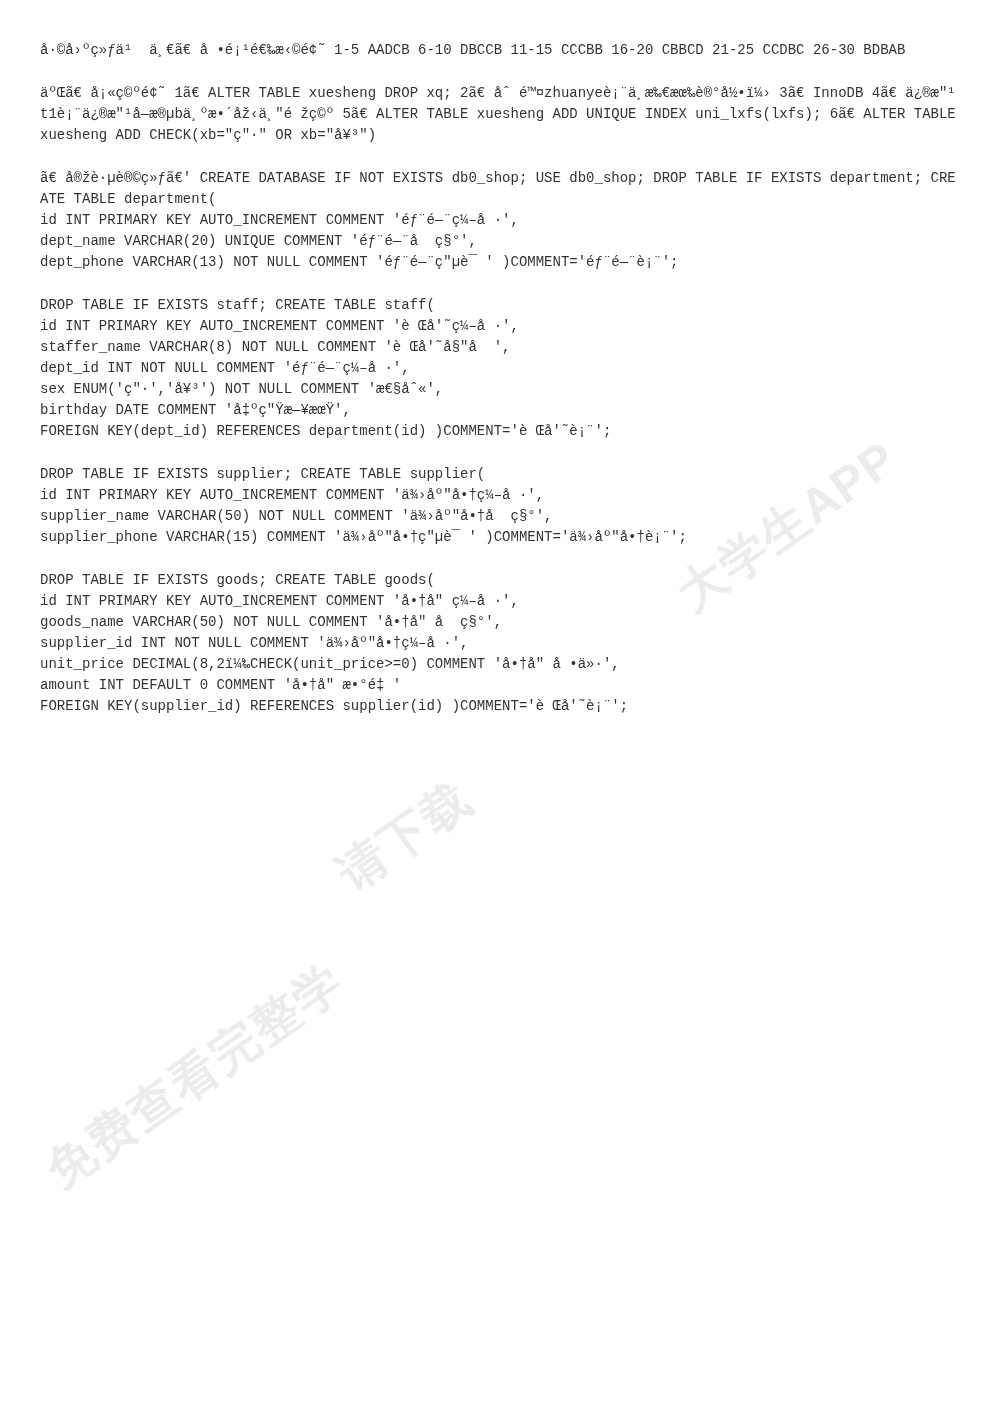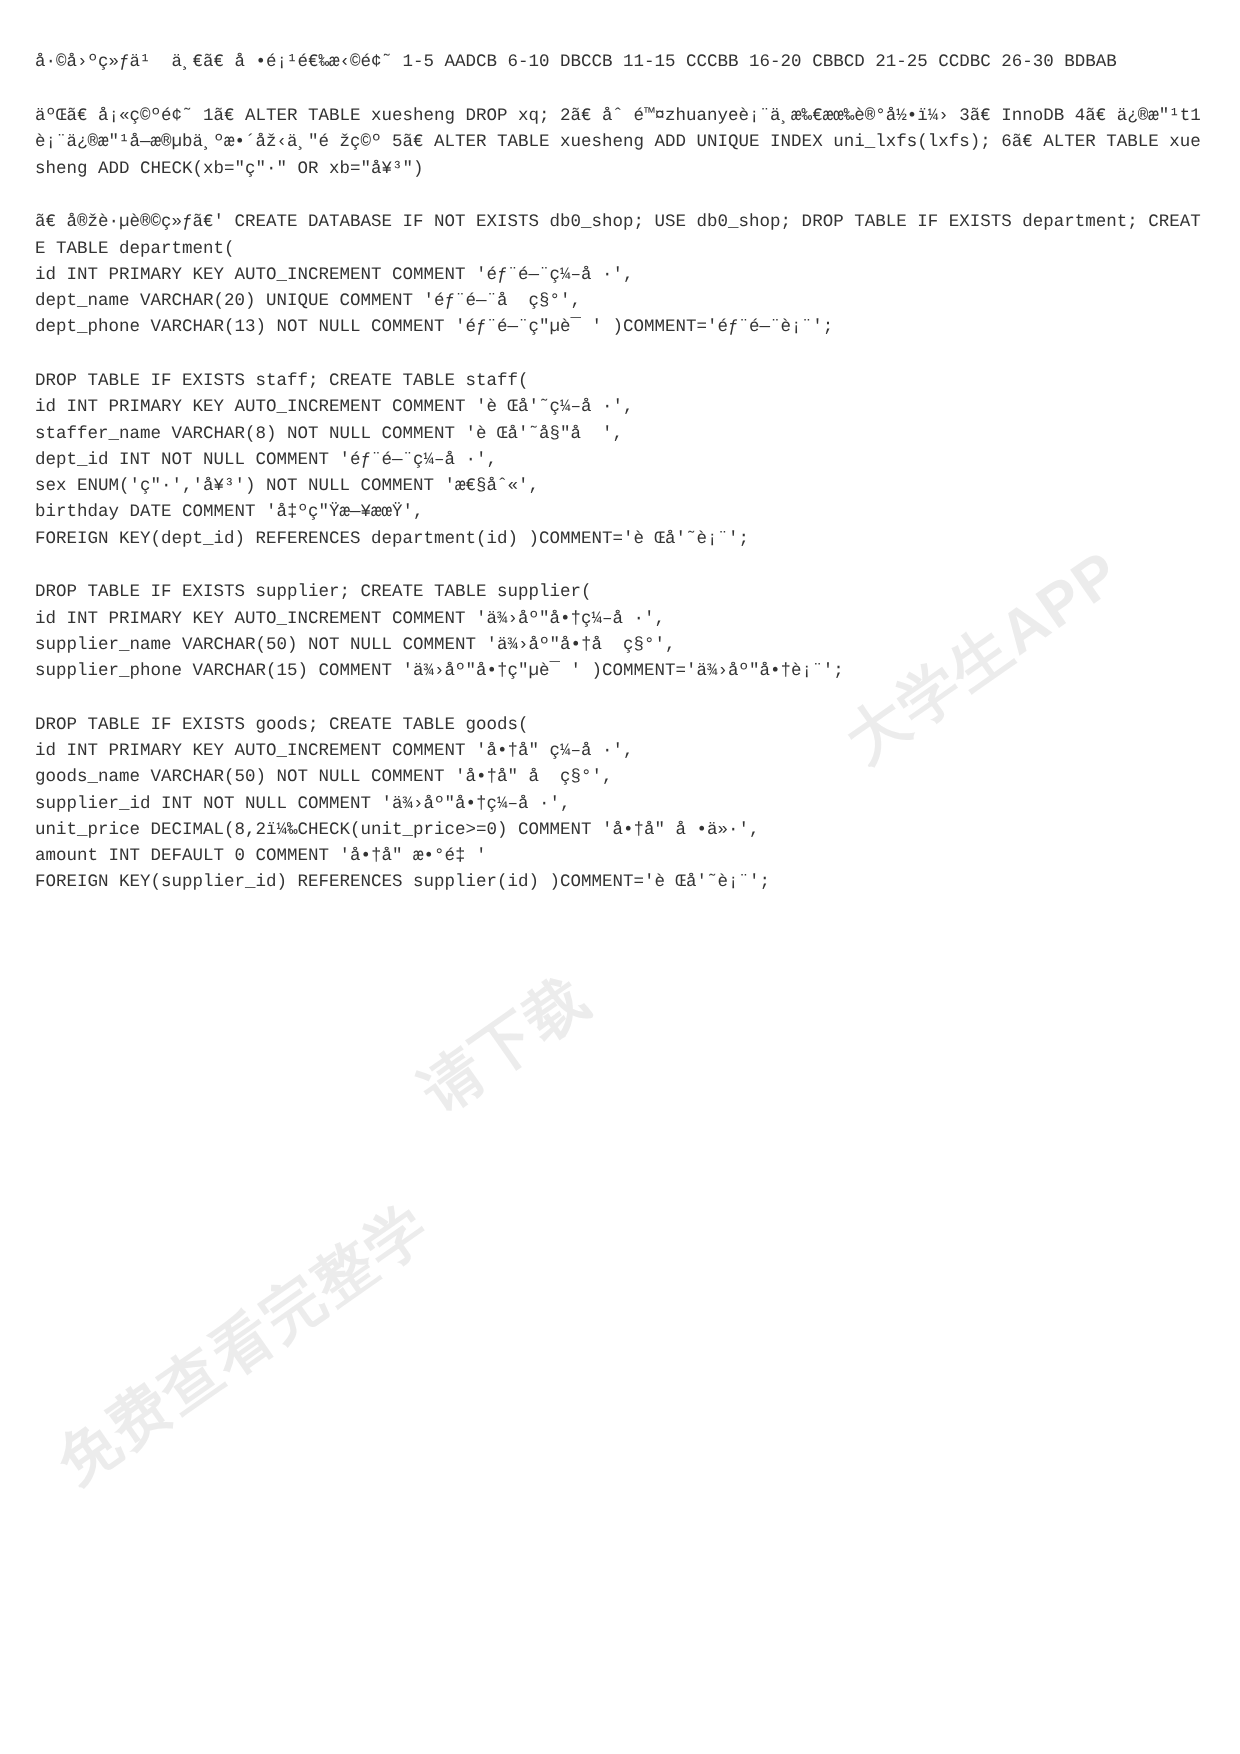--- a/index.html
+++ b/index.html
@@ -16,20 +16,21 @@
       line-height: 1.5;
       color: #333333;
       padding: 40px 28px;
       position: relative;
       overflow: hidden;
     }
     .para {
       margin-bottom: 22px;
       white-space: pre-wrap;
       word-break: break-all;
+      margin-left: 12px;
     }
     .watermark {
       position: absolute;
       font-size: 48px;
       color: rgba(180, 180, 180, 0.25);
       font-family: "Microsoft YaHei", sans-serif;
       font-weight: bold;
       transform: rotate(-35deg);
       pointer-events: none;
       user-select: none;

